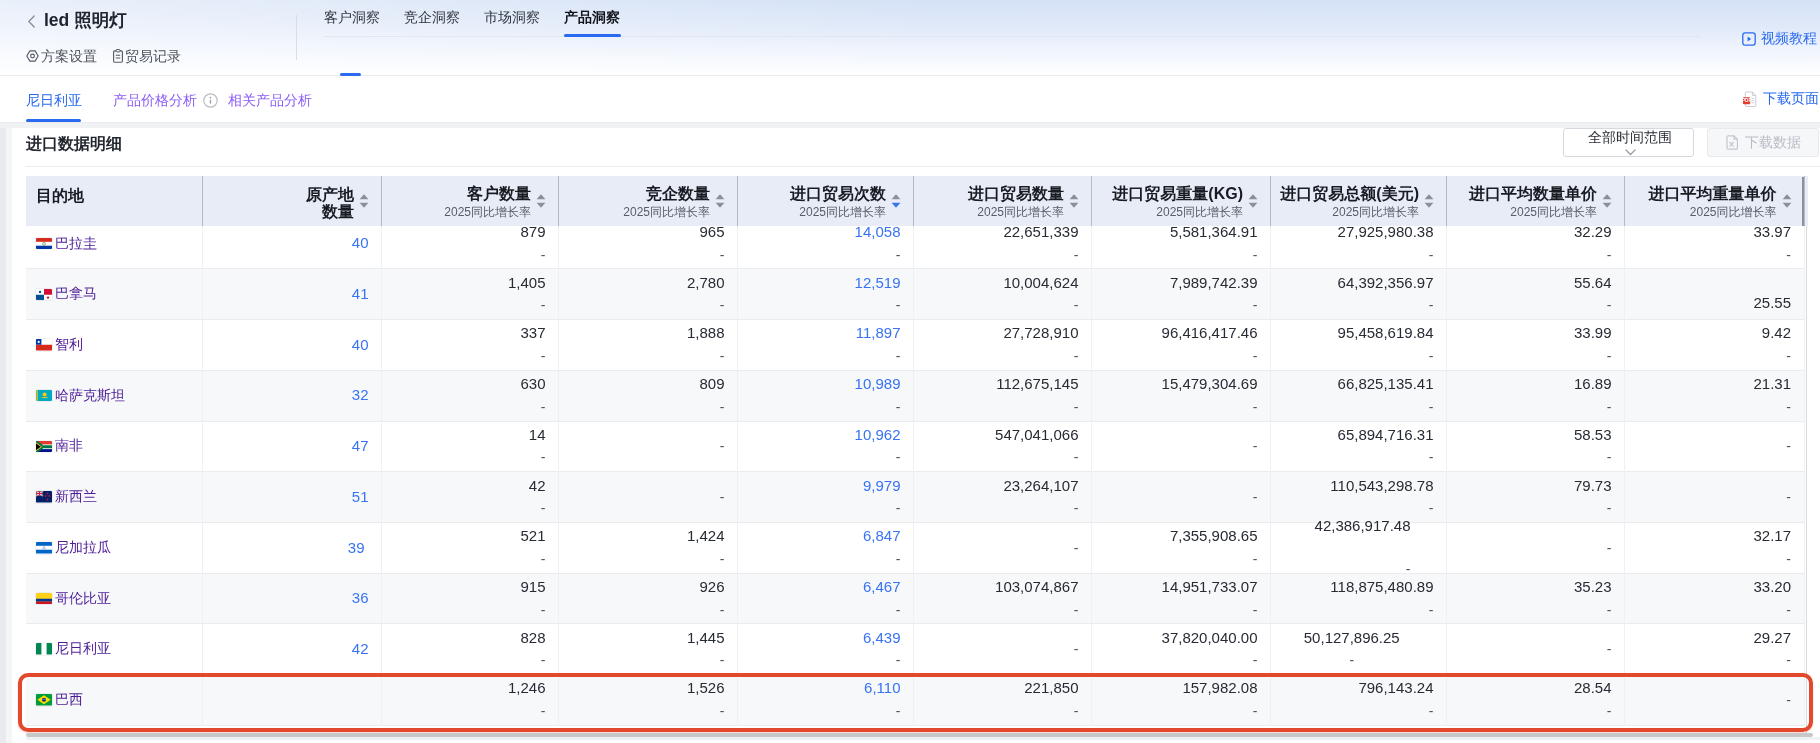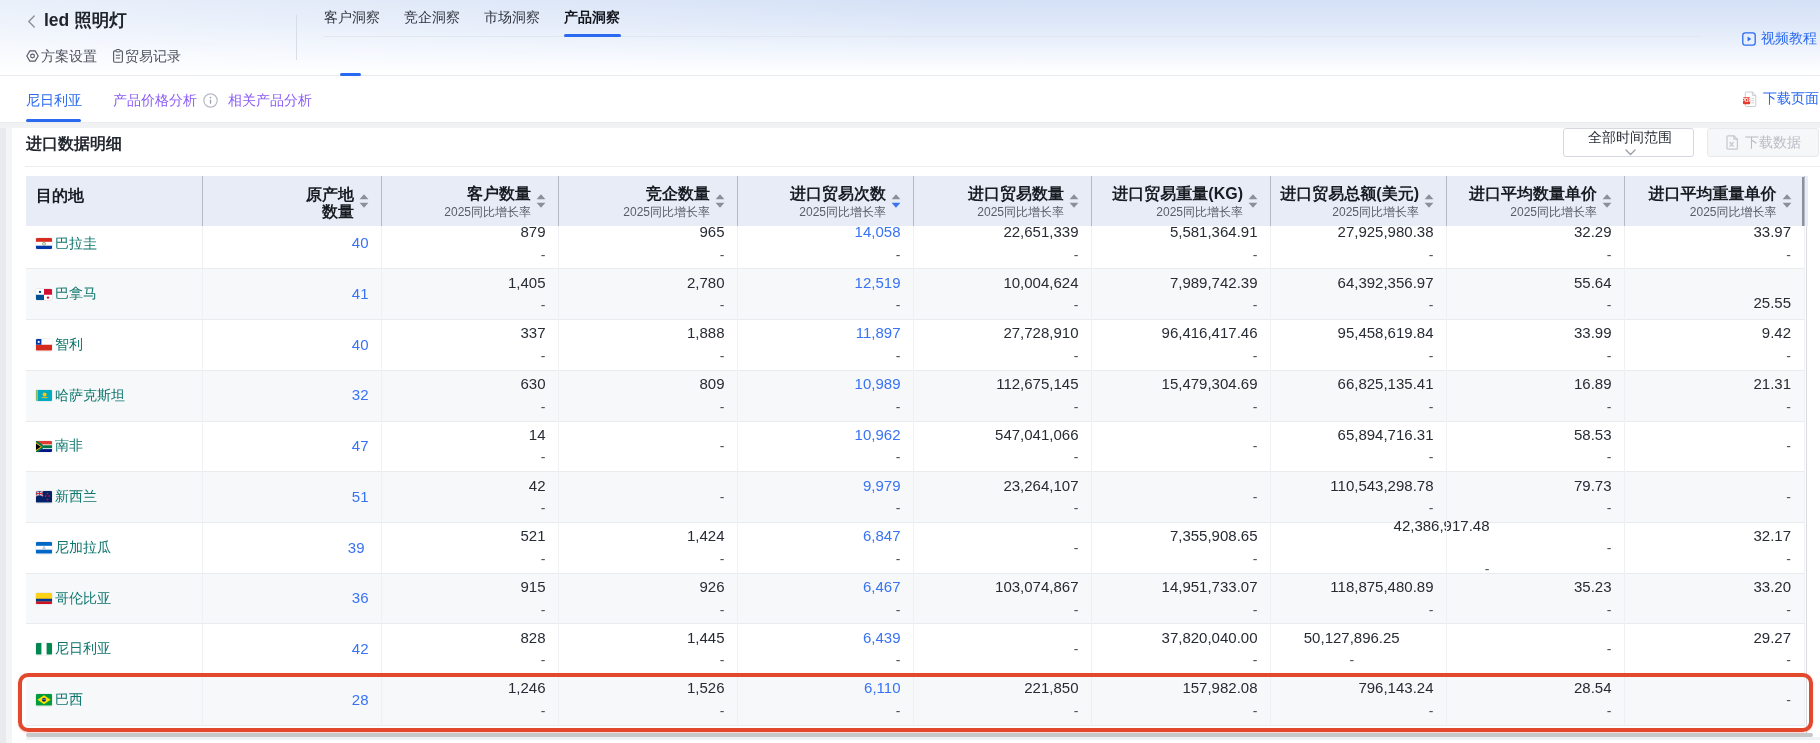--- a/index.html
+++ b/index.html
@@ -50,21 +50,21 @@
 .hc .t2{font-size:12px;color:#575d68;line-height:19px;}
 .crt{margin-left:5px;display:flex;}
 .vline{position:absolute;width:1px;}
 .row{position:absolute;left:0;width:1777.5px;box-sizing:border-box;border-bottom:1px solid #e9ebee;}
 .cell{position:absolute;top:0;height:100%;box-sizing:border-box;display:flex;flex-direction:column;
  justify-content:center;text-align:right;padding-right:12.5px;}
 .cell .v{font-size:15px;color:#272b33;line-height:22.6px;}
 .cell .v.bl{color:#3873f4;}
 .cell .d{font-size:14px;color:#50565f;line-height:22.6px;}
 .cname{position:absolute;left:0;top:0;width:176px;height:100%;display:flex;align-items:center;padding-left:10px;
- box-sizing:border-box;gap:3px;font-size:14px;color:#0f766e;}
+ box-sizing:border-box;gap:3px;font-size:14px;color:#4c1d95;}
 .cname svg{border-radius:1px;box-shadow:0 0 0 0.5px rgba(0,0,0,0.10);flex:none;}
 #orange{left:17.5px;top:673px;width:1795px;height:59px;border:4px solid #e2482b;border-radius:10px;
  box-sizing:border-box;box-shadow:0 1px 2px rgba(226,72,43,.25);}
 #sbar{left:26px;top:733.4px;width:1787px;height:3.8px;background:#c6c7c9;border-radius:2px;}
 #sbtrack{left:26px;top:737.2px;width:1794px;height:3.2px;background:#f0f1f2;}
 </style></head><body>
 <div id="tophead" class="abs"></div>
 <svg id="backarr" class="abs" width="9" height="13" viewBox="0 0 9 13">
     <path d="M7.2 1L1.8 6.5l5.4 5.5" fill="none" stroke="#8b9099" stroke-width="1.4" stroke-linecap="round" stroke-linejoin="round"></path>
   </svg>
@@ -561,21 +561,21 @@
         <span class="v bl">6,847</span>
         <span class="d">-</span>
       </div>
 <div class="cell" style="left:887px;width:178px;">
         <span class="d">-</span>
       </div>
 <div class="cell" style="left:1065px;width:179px;">
         <span class="v">7,355,908.65</span>
         <span class="d">-</span>
       </div>
-<div class="cell" style="left:1300px;width:176px;gap:21px;">
+<div class="cell" style="left:1221px;width:176px;gap:21px;">
         <span class="v">42,386,917.48</span>
         <span class="d">-</span>
       </div>
 <div class="cell" style="left:1420px;width:178px;">
         <span class="d">-</span>
       </div>
 <div class="cell" style="left:1598px;width:179.5px;">
         <span class="v">32.17</span>
         <span class="d">-</span>
       </div>
@@ -670,23 +670,20 @@
 </div>
 <div class="row" style="top:448.8px;height:50.7px;background:#f7f8fa;">
 <div class="cname">
         <svg width="16" height="11.5" viewBox="0 0 16 11.5">
           <rect width="16" height="11.5" fill="#009b3a"></rect>
           <path d="M8 1.2L14.6 5.75L8 10.3L1.4 5.75z" fill="#fedf00"></path>
           <circle cx="8" cy="5.75" r="2.1" fill="#002776"></circle>
           <path d="M6.2 5.3q1.8-.7 3.7.6" stroke="#fff" stroke-width="0.45" fill="none"></path>
         </svg>
         <span>巴西</span>
-      </div>
-<div class="cell" style="left:176px;width:179px;">
-        <span class="v bl">28</span>
       </div>
 <div class="cell" style="left:355px;width:177px;">
         <span class="v">1,246</span>
         <span class="d">-</span>
       </div>
 <div class="cell" style="left:532px;width:179px;">
         <span class="v">1,526</span>
         <span class="d">-</span>
       </div>
 <div class="cell" style="left:711px;width:176px;">

